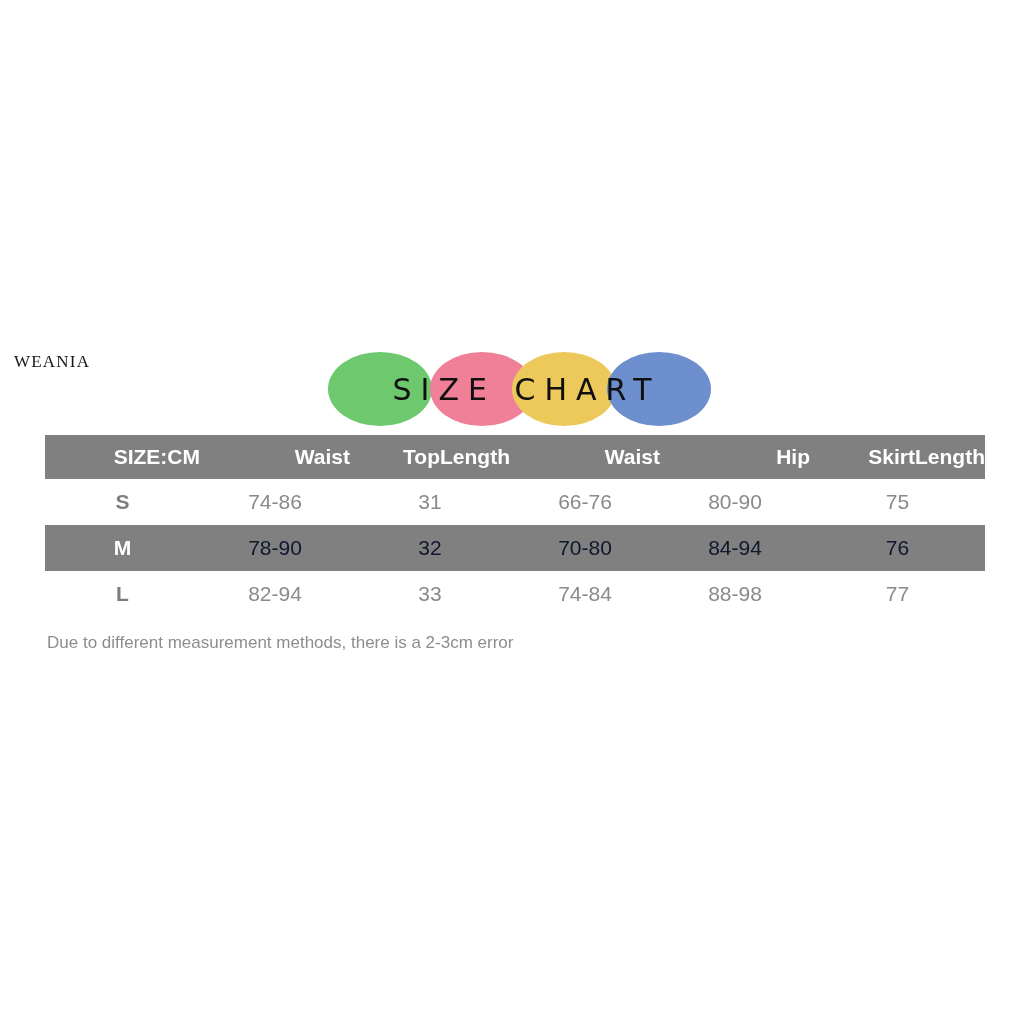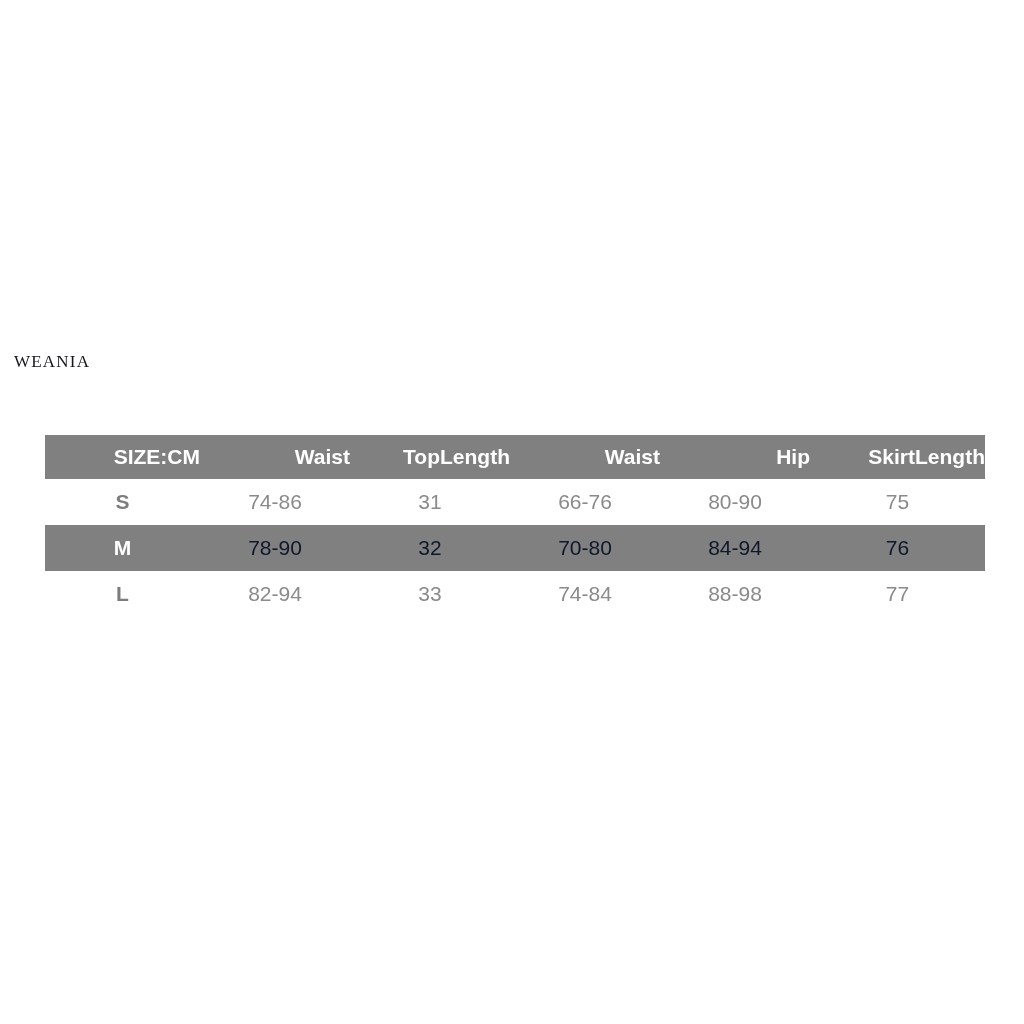--- a/index.html
+++ b/index.html
@@ -127,20 +127,27 @@
     white-space: nowrap;
   }
 </style>
 </head>
 <body>
 
 <div id="canvas">
 
   <div class="brand-logo">WEANIA</div>
 
+  <div class="title-block">
+    <div class="blob blob-green" style="background: rgb(110, 201, 110);"></div>
+    <div class="blob blob-pink" style="background: rgb(239, 128, 151);"></div>
+    <div class="blob blob-yellow" style="background: rgb(237, 201, 92);"></div>
+    <div class="blob blob-blue" style="background: rgb(109, 143, 206);"></div>
+    <div class="title-text">SIZE CHART</div>
+  </div>
 
   <table class="size-table">
     <colgroup>
       <col class="c-size">
         <col class="c-bust">
         <col class="c-top">
       <col class="c-waist">
         <col class="c-hip">
         <col class="c-skirt">
     </colgroup>
@@ -175,14 +182,15 @@
         <td class="size-cell">L</td>
         <td>82-94</td>
         <td>33</td>
         <td>74-84</td>
         <td>88-98</td>
         <td>77</td>
       </tr>
     </tbody>
   </table>
 
+  <div class="footnote">Due to different measurement methods, there is a 2-3cm error</div>
 
 </div>
 
 </body></html>

